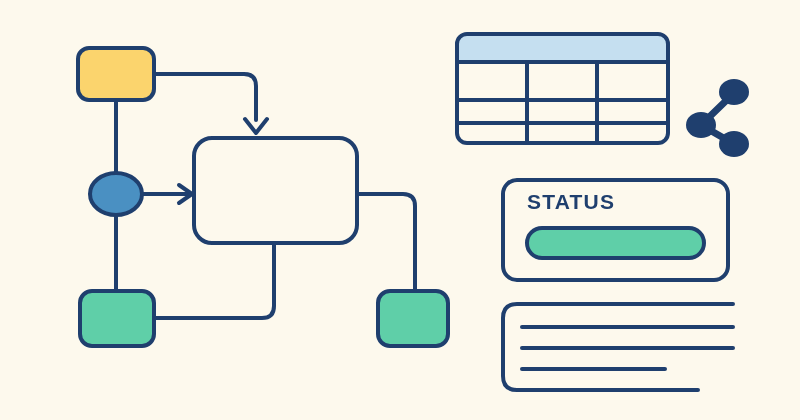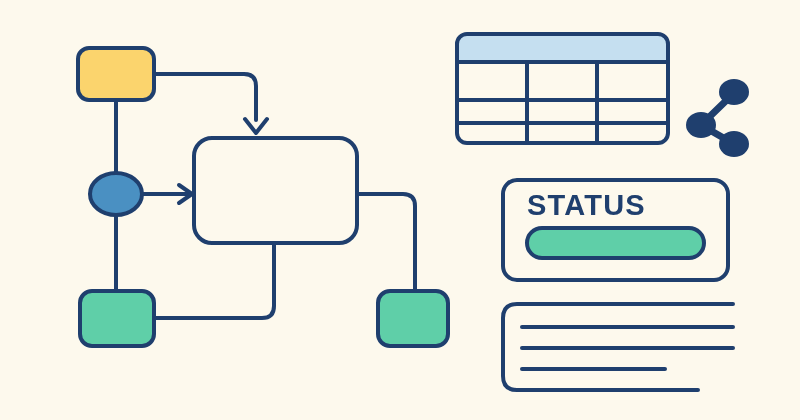--- a/index.html
+++ b/index.html
@@ -24,21 +24,21 @@
     left: 0;
     top: 0;
     width: 800px;
     height: 420px;
   }
   .status-text {
     position: absolute;
     left: 527px;
     top: 191px;
     font-family: "Liberation Sans", sans-serif;
-    font-size: 29px;
+    font-size: 21px;
     font-weight: bold;
     letter-spacing: 1.2px;
     color: #1F3F6E;
     line-height: 1;
     white-space: nowrap;
     user-select: none;
   }
 </style>
 </head>
 <body>

